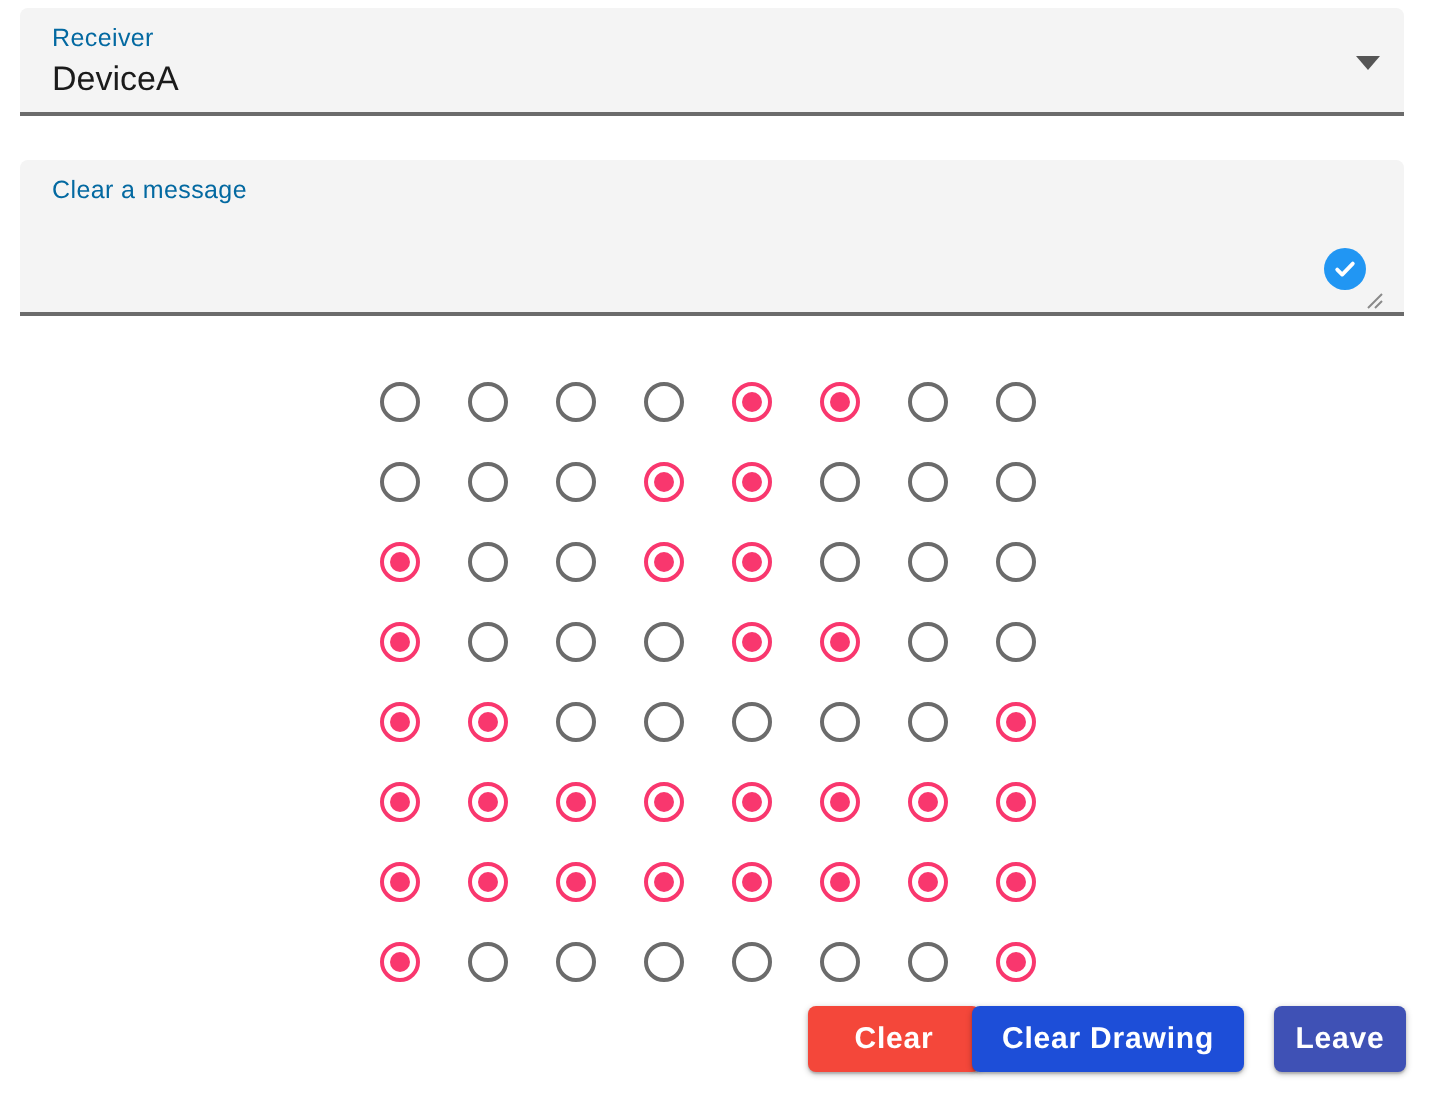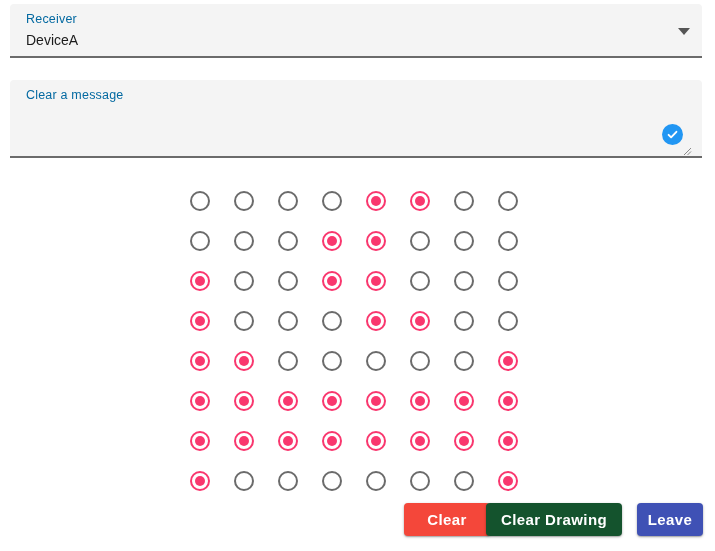--- a/index.html
+++ b/index.html
@@ -31,21 +31,21 @@
     left: 16px;
     top: 8px;
     font-size: 12.5px;
     color: #0369a1;
     letter-spacing: 0.2px;
     line-height: 14px;
   }
   .field-value {
     position: absolute;
     left: 16px;
-    font-size: 14px;
+    font-size: 17px;
     color: #1b1b1b;
     line-height: 20px;
   }
 
   #receiver-field {
     top: 4px;
     height: 54px;
   }
   #receiver-field .field-value { top: 26px; }
 
@@ -146,21 +146,21 @@
   #clear-button {
     left: 404px;
     top: 503px;
     width: 86px;
     background: #f4473a;
   }
   #clear-drawing-button {
     left: 486px;
     top: 503px;
     width: 136px;
-    background: #14532d;
+    background: #1d4ed8;
   }
   #send-button {
     left: 637px;
     top: 503px;
     width: 66px;
     background: #3f51b5;
   }
 </style>
 </head>
 <body>

